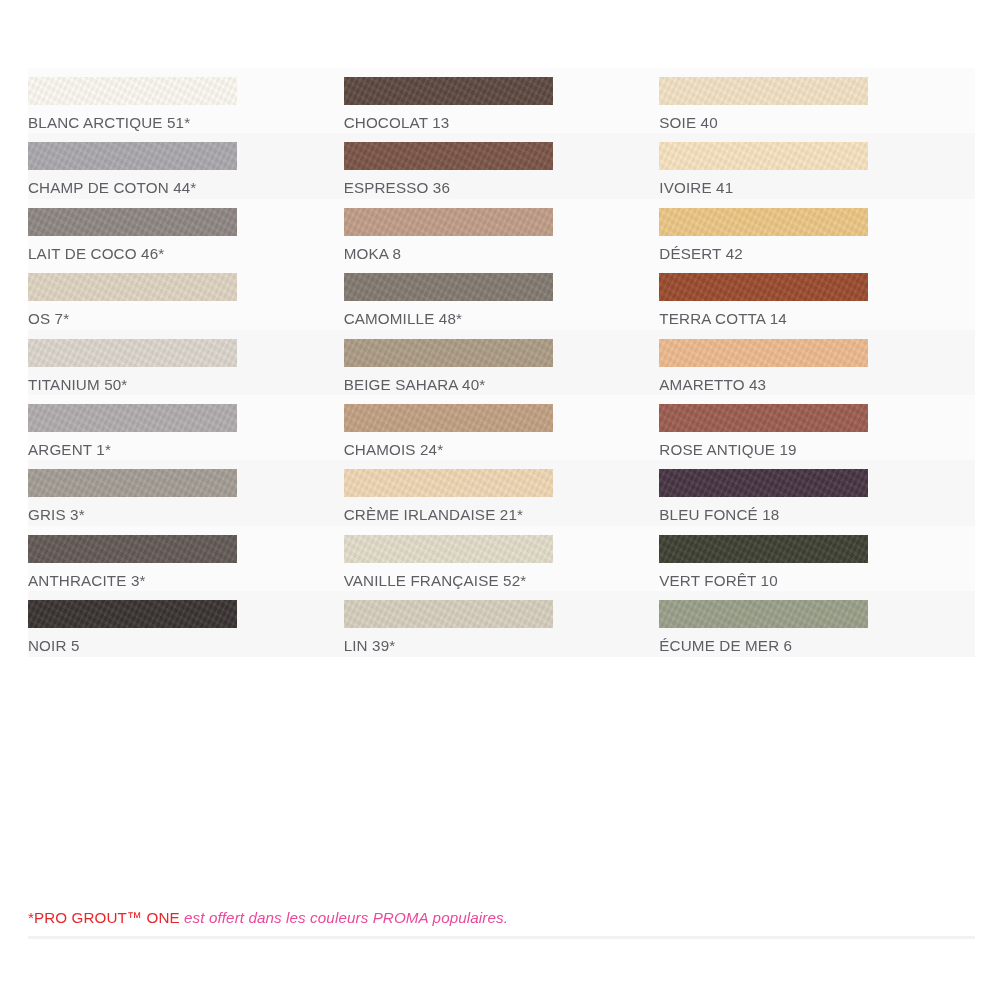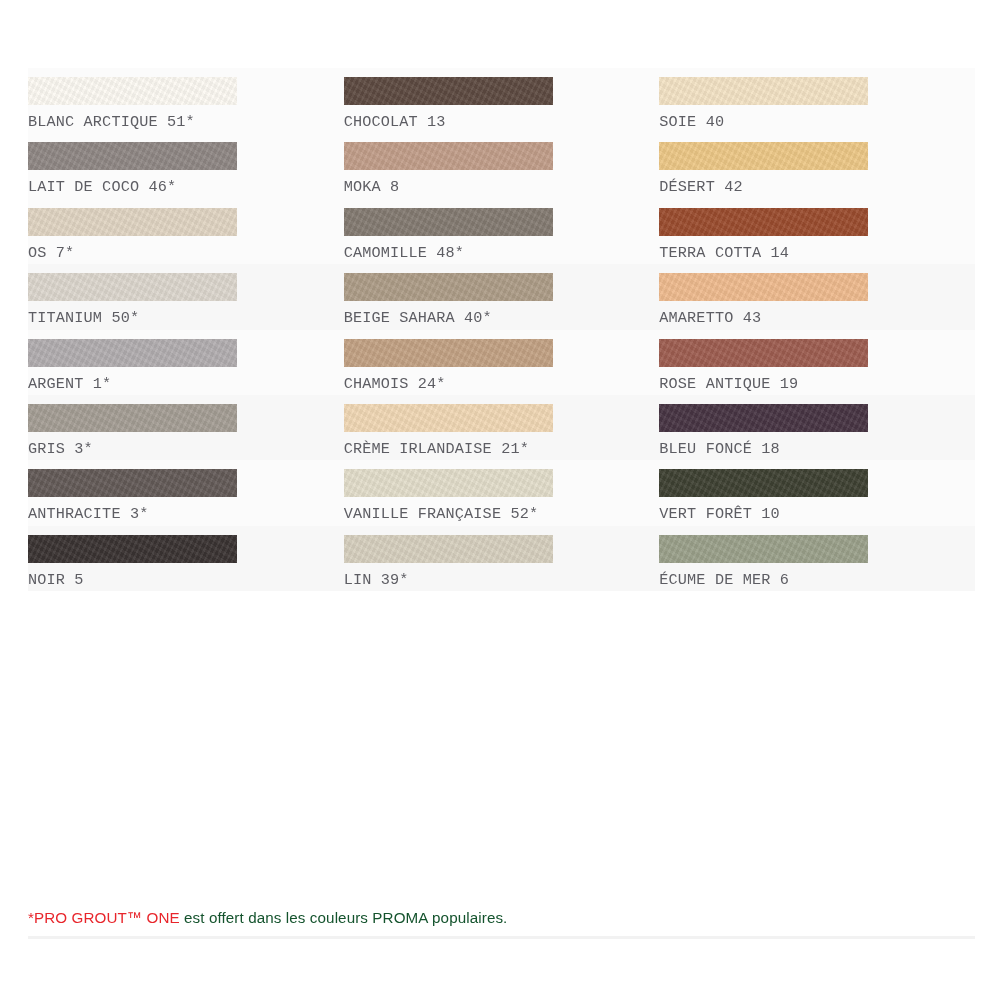--- a/index.html
+++ b/index.html
@@ -25,21 +25,20 @@
   #swatch-table {
     position: absolute;
     left: 28px;
     top: 68px;
     width: 947px;
     border-collapse: collapse;
     table-layout: fixed;
   }
   #swatch-table tr.swatch-row {
     height: 65.4px;
-    font-family: Liberation Mono, monospace;
   }
   #swatch-table tr.swatch-row.odd  { background: #fbfbfb; }
   #swatch-table tr.swatch-row.even { background: #f7f7f7; }
 
   #swatch-table td.cell {
     vertical-align: top;
     padding: 0;
     width: 33.333%;
   }
 
@@ -94,21 +93,22 @@
     line-height: 20px;
     white-space: nowrap;
   }
   #footer-note .brand {
     color: #e8252b;
     font-style: normal;
     font-weight: 400;
     letter-spacing: 0.1px;
   }
   #footer-note .note-text {
-    color: #14532d;
+    color: #ec4899;
+    font-style: italic;
     letter-spacing: 0.1px;
   }
   #footer-rule {
     position: absolute;
     left: 28px;
     top: 936px;
     width: 947px;
     height: 3px;
     background: #f2f2f2;
   }
@@ -133,20 +133,40 @@
               <span class="chip-label">CHOCOLAT 13</span>
             </div>
           </td>
           <td class="cell">
             <div class="cell-inner">
               <span class="chip" style="background: rgb(243, 226, 196);"></span>
               <span class="chip-label">SOIE 40</span>
             </div>
           </td>
         </tr>
+        <tr class="swatch-row even">
+          <td class="cell">
+            <div class="cell-inner">
+              <span class="chip" style="background: rgb(171, 168, 174);"></span>
+              <span class="chip-label">CHAMP DE COTON 44*</span>
+            </div>
+          </td>
+          <td class="cell">
+            <div class="cell-inner">
+              <span class="chip" style="background: rgb(122, 85, 71);"></span>
+              <span class="chip-label">ESPRESSO 36</span>
+            </div>
+          </td>
+          <td class="cell">
+            <div class="cell-inner">
+              <span class="chip" style="background: rgb(248, 227, 192);"></span>
+              <span class="chip-label">IVOIRE 41</span>
+            </div>
+          </td>
+        </tr>
         <tr class="swatch-row odd">
           <td class="cell">
             <div class="cell-inner">
               <span class="chip" style="background: rgb(143, 135, 132);"></span>
               <span class="chip-label">LAIT DE COCO 46*</span>
             </div>
           </td>
           <td class="cell">
             <div class="cell-inner">
               <span class="chip" style="background: rgb(193, 157, 137);"></span>

